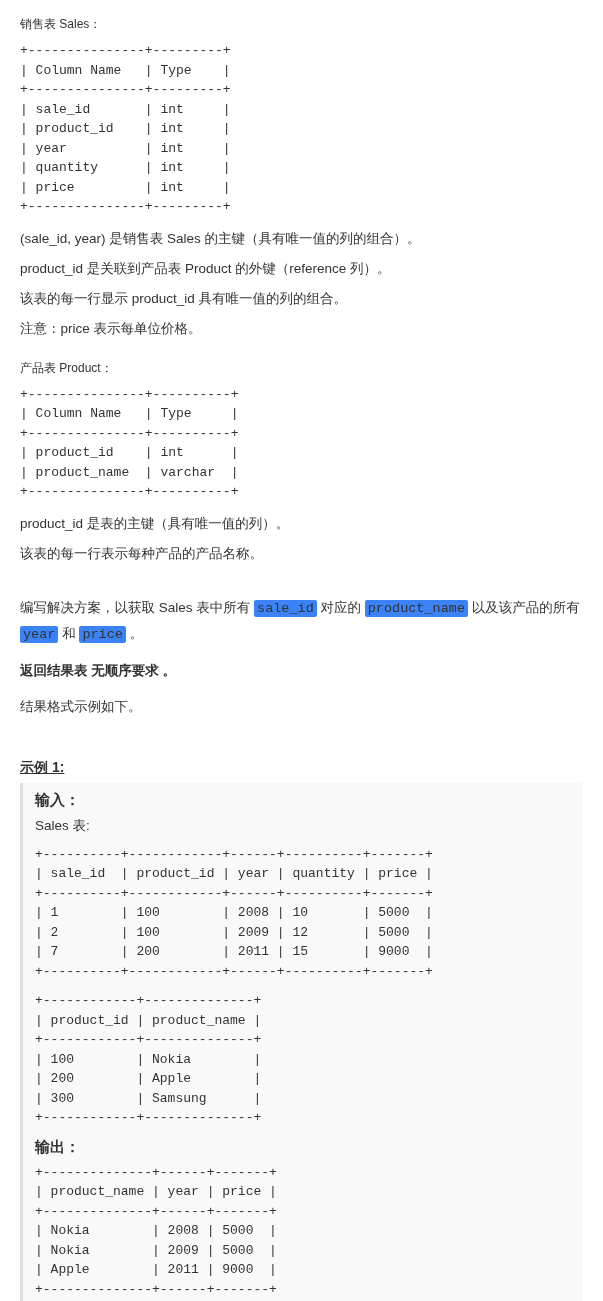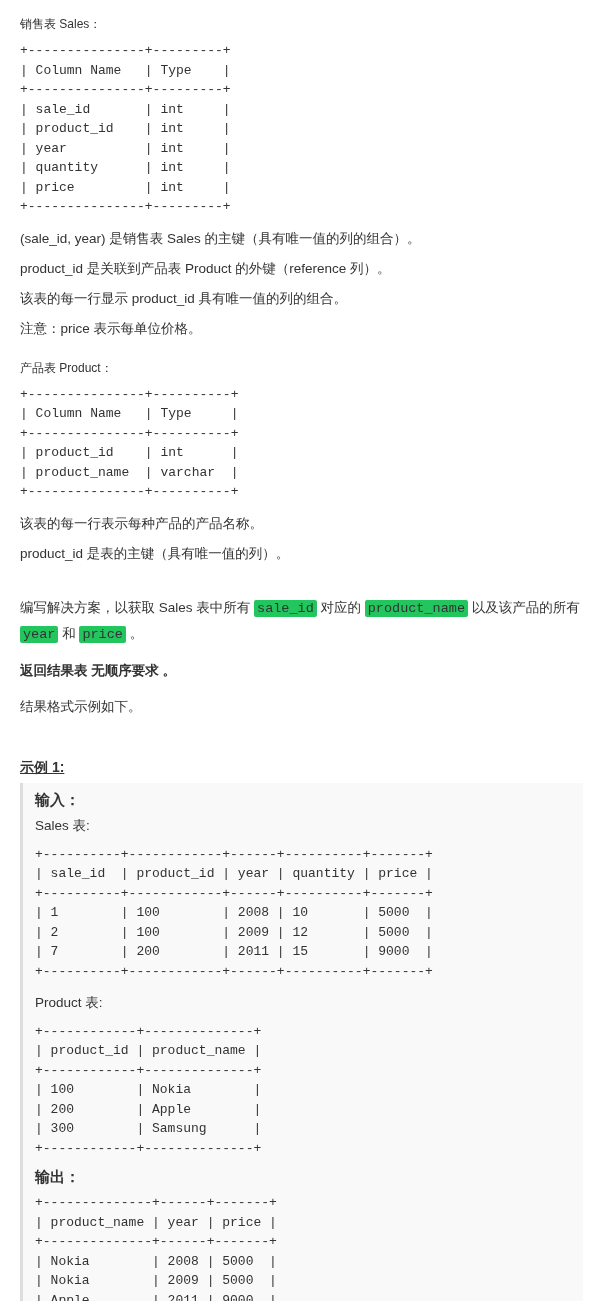--- a/index.html
+++ b/index.html
@@ -25,21 +25,21 @@
       margin: 6px 0 10px 0;
     }
     .description {
       font-size: 13.5px;
       color: #333;
       line-height: 1.8;
       margin-bottom: 6px;
     }
     .description code {
       font-family: "Courier New", Courier, monospace;
-      background: #22c55e;
+      background: #3b82f6;
       padding: 1px 3px;
       border-radius: 2px;
     }
     .highlight {
       font-weight: bold;
       color: #333;
     }
     .example-title {
       font-size: 14px;
       font-weight: bold;
@@ -92,24 +92,24 @@
 
 <div>
   <div class="section-title">产品表 Product：</div>
   <pre class="code-block">+---------------+----------+
 | Column Name   | Type     |
 +---------------+----------+
 | product_id    | int      |
 | product_name  | varchar  |
 +---------------+----------+</pre>
   <div class="description">
-    <span>该表的每一行表示每种产品的产品名称。</span>
+    <span>product_id 是表的主键（具有唯一值的列）。</span>
   </div>
   <div class="description">
-    <span>product_id 是表的主键（具有唯一值的列）。</span>
+    <span>该表的每一行表示每种产品的产品名称。</span>
   </div>
 </div>
 
 <div class="spacer"></div>
 <div class="spacer"></div>
 
 <div>
   <div class="description">
     编写解决方案，以获取 Sales 表中所有 <code>sale_id</code> 对应的 <code>product_name</code> 以及该产品的所有 <code>year</code> 和 <code>price</code> 。
   </div>
@@ -127,21 +127,20 @@
   <div class="example-block">
     <div class="example-label">输入：</div>
     <div class="description">Sales 表:</div>
     <pre class="code-block">+----------+------------+------+----------+-------+
 | sale_id  | product_id | year | quantity | price |
 +----------+------------+------+----------+-------+
 | 1        | 100        | 2008 | 10       | 5000  |
 | 2        | 100        | 2009 | 12       | 5000  |
 | 7        | 200        | 2011 | 15       | 9000  |
 +----------+------------+------+----------+-------+</pre>
-    <div class="description">Product 表:</div>
     <pre class="code-block">+------------+--------------+
 | product_id | product_name |
 +------------+--------------+
 | 100        | Nokia        |
 | 200        | Apple        |
 | 300        | Samsung      |
 +------------+--------------+</pre>
     <div class="example-label">输出：</div>
     <pre class="code-block">+--------------+------+-------+
 | product_name | year | price |

